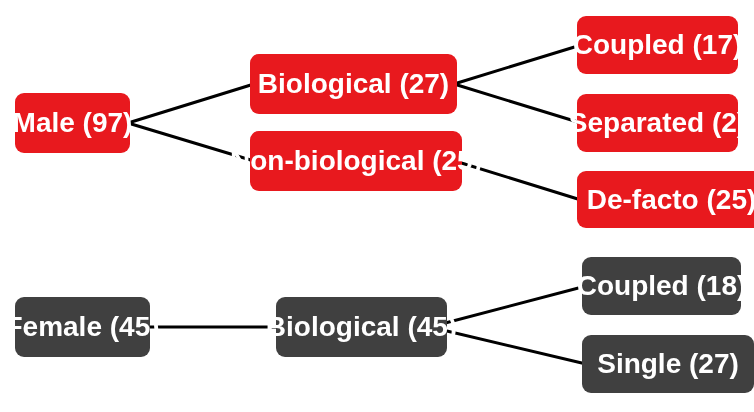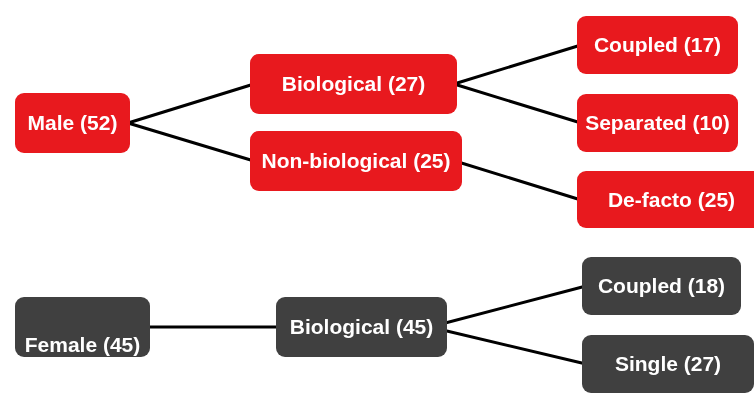--- a/index.html
+++ b/index.html
@@ -12,38 +12,38 @@
   }
   .edges-layer{
     position:absolute;left:0;top:0;width:754px;height:412px;
   }
   .node{
     position:absolute;
     display:flex;align-items:center;justify-content:center;
     border-radius:9px;
     color:#ffffff;
     font-weight:bold;
-    font-size:21px;
+    font-size:28px;
     letter-spacing:0px;
     text-align:center;
     box-sizing:border-box;
     padding:0 6px;
     white-space:nowrap;
   }
   .node.red{background:#e8191e;}
   .node.blue{background:#404040;}
 
   
   #n-male            {left:15px;  top:93px;  width:115px; height:60px;}
   #n-male-bio        {left:250px; top:54px;  width:207px; height:60px;}
   #n-male-nonbio     {left:250px; top:131px; width:212px; height:60px;}
   #n-male-coupled    {left:577px; top:16px;  width:161px; height:58px;}
   #n-male-separated  {left:577px; top:94px;  width:161px; height:58px;}
   #n-male-defacto    {left:577px; top:171px; width:189px; height:57px;}
-  #n-female          {left:15px;  top:297px; width:135px; height:60px;align-items:flex-end;}
+  #n-female          {left:15px;  top:297px; width:135px; height:60px;}
   #n-female-bio      {left:276px; top:297px; width:171px; height:60px;}
   #n-female-coupled  {left:582px; top:257px; width:159px; height:58px;}
   #n-female-single   {left:582px; top:335px; width:172px; height:58px;}
 </style>
 </head>
 <body>
 
 <div class="canvas">
 
   <svg class="edges-layer" width="754" height="412" viewBox="0 0 754 412" stroke="#000000" stroke-width="3" stroke-linecap="round">
@@ -51,37 +51,37 @@
     <line x1="128" y1="123" x2="254" y2="161"></line>
     <line x1="454" y1="84" x2="581" y2="45"></line>
     <line x1="454" y1="84" x2="581" y2="123"></line>
     <line x1="455" y1="161" x2="581" y2="200"></line>
     <line x1="147" y1="327" x2="279" y2="327"></line>
     <line x1="430" y1="327" x2="586" y2="286"></line>
     <line x1="430" y1="327" x2="586" y2="364"></line>
   </svg>
 
   <div id="n-male" class="node red">
-    <span>Male (52)</span>
+    <span>Male (97)</span>
   </div>
 
   <div id="n-male-bio" class="node red">
     <span>Biological (27)</span>
   </div>
 
   <div id="n-male-nonbio" class="node red">
     <span>Non-biological (25)</span>
   </div>
 
   <div id="n-male-coupled" class="node red">
     <span>Coupled (17)</span>
   </div>
 
   <div id="n-male-separated" class="node red">
-    <span>Separated (10)</span>
+    <span>Separated (2)</span>
   </div>
 
   <div id="n-male-defacto" class="node red">
     <span>De-facto (25)</span>
   </div>
 
   <div id="n-female" class="node blue">
     <span>Female (45)</span>
   </div>
 

